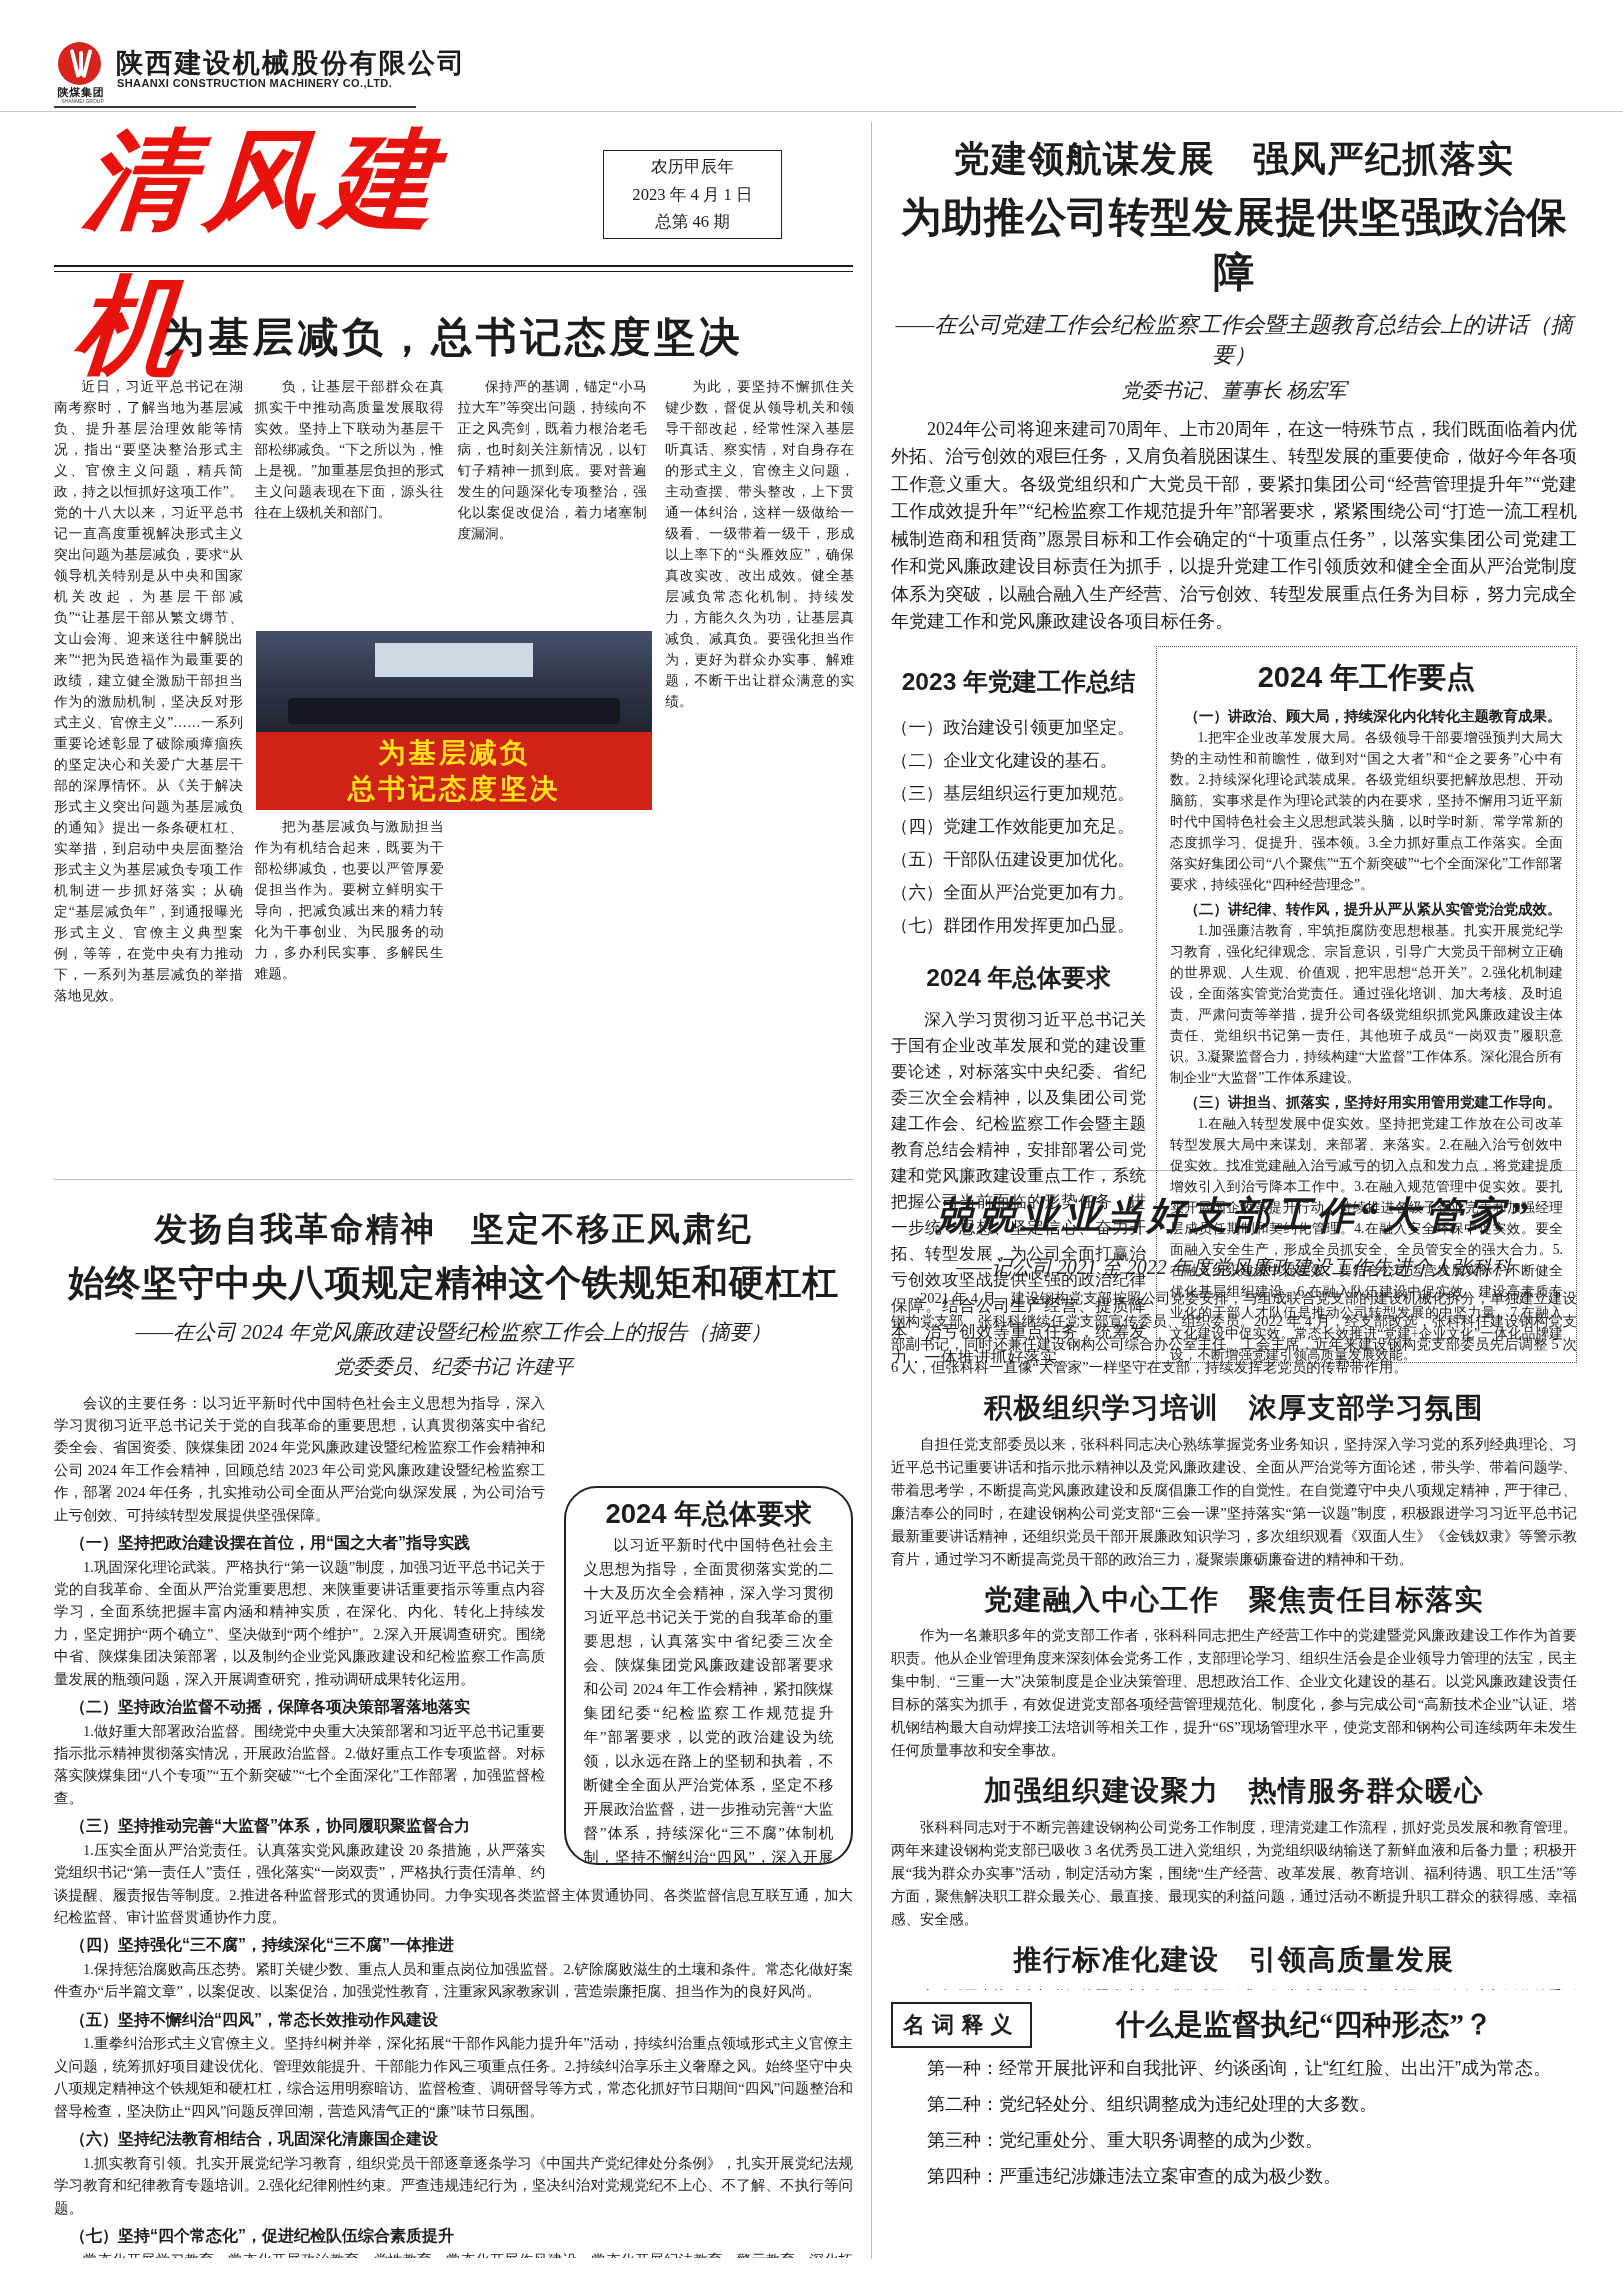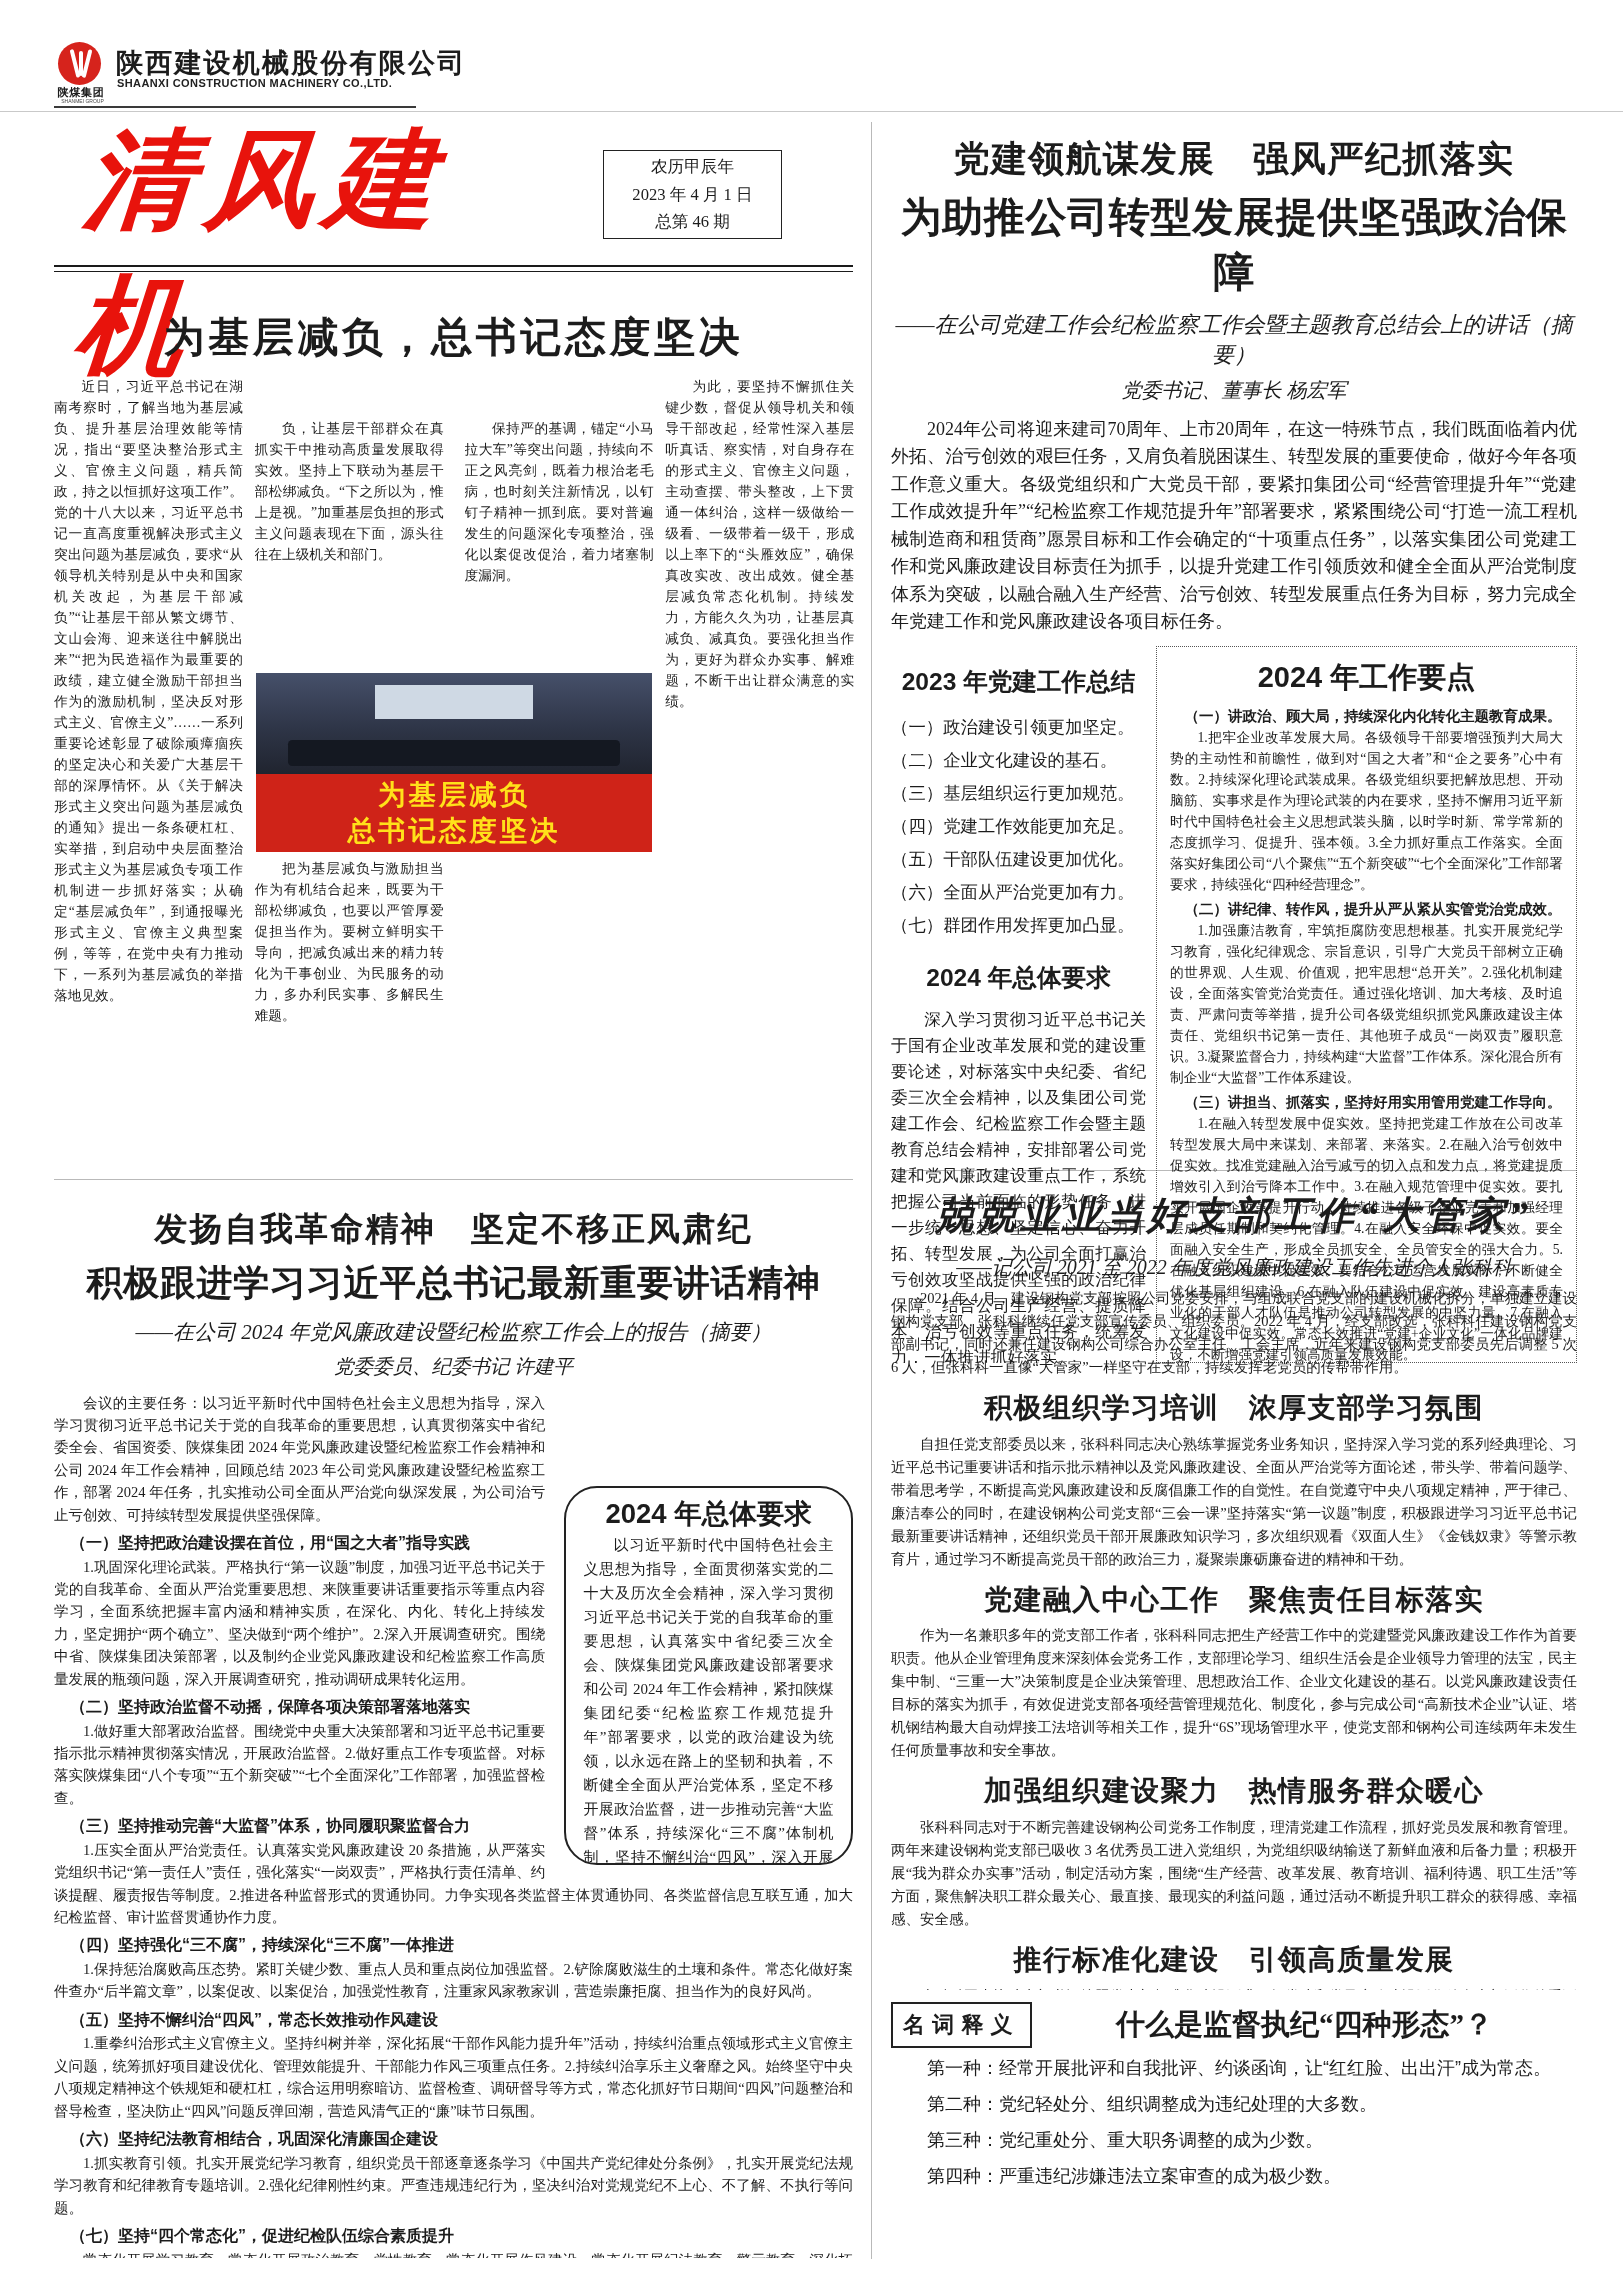--- a/index.html
+++ b/index.html
@@ -32,21 +32,21 @@
   .h-divider-left{position:absolute;left:54px;top:1179px;width:799px;border-top:0.7px solid #b9b9b9;}
   .h-divider-right{position:absolute;left:890px;top:1170px;width:687px;border-top:0.7px solid #b9b9b9;}
 
   
   .artA-headline{position:absolute;left:54px;top:310px;width:799px;text-align:center;
       font-size:41px;font-weight:bold;letter-spacing:3.6px;}
   .artA-body{position:absolute;left:54px;top:376px;width:801px;height:756px;display:flex;gap:11.6px;}
   .artA-col{width:189px;font-size:13.7px;line-height:21px;text-align:justify;overflow:hidden;}
   .artA-col p,.mid-col p{margin:0;text-indent:2em;}
   .artA-mid{width:399px;display:flex;flex-direction:column;}
-  .artA-mid-top{display:flex;gap:21px;height:252px;overflow:hidden;margin-top:42px;}
+  .artA-mid-top{display:flex;gap:14px;height:252px;overflow:hidden;}
   .mid-col{width:189px;font-size:13.7px;line-height:21px;text-align:justify;overflow:hidden;}
   .photo{height:101px;margin:2.9px 1.4px 0 1.4px;background:linear-gradient(#46506a 0%,#2e3547 55%,#20242f 100%);position:relative;overflow:hidden;}
   .photo .screen{position:absolute;left:30%;top:12%;width:40%;height:34%;background:#cfd9e4;}
   .photo .table{position:absolute;left:8%;bottom:8%;width:84%;height:26%;background:#141821;border-radius:4.3px;}
   .caption-box{height:78px;margin:0 1.4px;background:#cf2318;color:#ffe11a;display:flex;flex-direction:column;
       justify-content:center;text-align:center;font-weight:bold;font-size:27.5px;letter-spacing:2.9px;line-height:36px;}
   .artA-mid-bottom{display:flex;gap:11.6px;flex:1;overflow:hidden;margin-top:5.8px;}
 
   
   .right-col{position:absolute;left:891px;top:122px;width:686px;}
@@ -181,21 +181,21 @@
         <p class="kp-h">（二）讲纪律、转作风，提升从严从紧从实管党治党成效。</p>
         <p class="kp-p">1.加强廉洁教育，牢筑拒腐防变思想根基。扎实开展党纪学习教育，强化纪律观念、宗旨意识，引导广大党员干部树立正确的世界观、人生观、价值观，把牢思想“总开关”。2.强化机制建设，全面落实管党治党责任。通过强化培训、加大考核、及时追责、严肃问责等举措，提升公司各级党组织抓党风廉政建设主体责任、党组织书记第一责任、其他班子成员“一岗双责”履职意识。3.凝聚监督合力，持续构建“大监督”工作体系。深化混合所有制企业“大监督”工作体系建设。</p>
         <p class="kp-h">（三）讲担当、抓落实，坚持好用实用管用党建工作导向。</p>
         <p class="kp-p">1.在融入转型发展中促实效。坚持把党建工作放在公司改革转型发展大局中来谋划、来部署、来落实。2.在融入治亏创效中促实效。找准党建融入治亏减亏的切入点和发力点，将党建提质增效引入到治亏降本工作中。3.在融入规范管理中促实效。要扎实开展国企改革提升行动，持续推进各级子企业完善和加强经理层成员任期制和契约化管理。4.在融入安全环保中促实效。要全面融入安全生产，形成全员抓安全、全员管安全的强大合力。5.在融入组织建设中促实效。要结合公司运营发展实际，不断健全优化基层组织建设。6.在融入队伍建设中促实效。建设高素质专业化的干部人才队伍是推动公司转型发展的中坚力量。7.在融入文化建设中促实效。常态长效推进“党建+企业文化”一体化品牌建设，不断增强党建引领高质量发展效能。</p>
       </div>
     </div>
   </div>
 
   <div class="artB">
     <div class="artB-h1">发扬自我革命精神　坚定不移正风肃纪</div>
-    <div class="artB-h2">积极跟进学习习近平总书记最新重要讲话精神</div>
+    <div class="artB-h2">始终坚守中央八项规定精神这个铁规矩和硬杠杠</div>
     <div class="artB-sub">——在公司 2024 年党风廉政建设暨纪检监察工作会上的报告（摘要）</div>
     <div class="artB-byline">党委委员、纪委书记 许建平</div>
     <div class="artB-body">
       <div class="req-box">
         <div class="req-title sans">2024 年总体要求</div>
         <div class="req-body">以习近平新时代中国特色社会主义思想为指导，全面贯彻落实党的二十大及历次全会精神，深入学习贯彻习近平总书记关于党的自我革命的重要思想，认真落实中省纪委三次全会、陕煤集团党风廉政建设部署要求和公司 2024 年工作会精神，紧扣陕煤集团纪委“纪检监察工作规范提升年”部署要求，以党的政治建设为统领，以永远在路上的坚韧和执着，不断健全全面从严治党体系，坚定不移开展政治监督，进一步推动完善“大监督”体系，持续深化“三不腐”体制机制，坚持不懈纠治“四风”，深入开展纪法教育，打造忠诚干净担当的纪检监察干部队伍，为公司胜利实现“经营管理提效年”各项任务目标，提供强有力的纪律和作风保障。</div>
       </div>
       <p>会议的主要任务：以习近平新时代中国特色社会主义思想为指导，深入学习贯彻习近平总书记关于党的自我革命的重要思想，认真贯彻落实中省纪委全会、省国资委、陕煤集团 2024 年党风廉政建设暨纪检监察工作会精神和公司 2024 年工作会精神，回顾总结 2023 年公司党风廉政建设暨纪检监察工作，部署 2024 年任务，扎实推动公司全面从严治党向纵深发展，为公司治亏止亏创效、可持续转型发展提供坚强保障。</p>
       <h4 class="sans">（一）坚持把政治建设摆在首位，用“国之大者”指导实践</h4>
       <p>1.巩固深化理论武装。严格执行“第一议题”制度，加强习近平总书记关于党的自我革命、全面从严治党重要思想、来陕重要讲话重要指示等重点内容学习，全面系统把握丰富内涵和精神实质，在深化、内化、转化上持续发力，坚定拥护“两个确立”、坚决做到“两个维护”。2.深入开展调查研究。围绕中省、陕煤集团决策部署，以及制约企业党风廉政建设和纪检监察工作高质量发展的瓶颈问题，深入开展调查研究，推动调研成果转化运用。</p>

